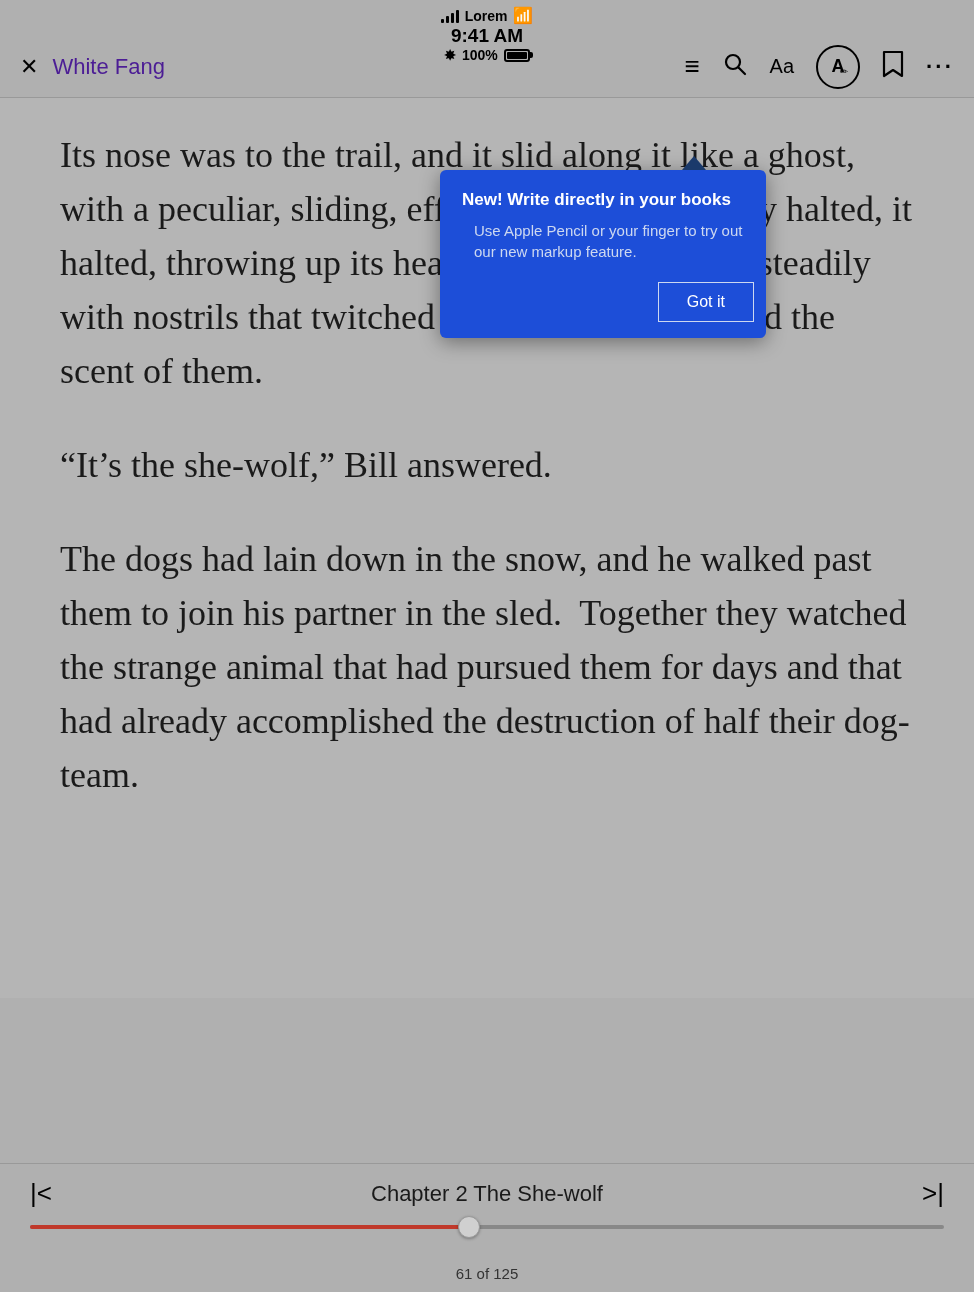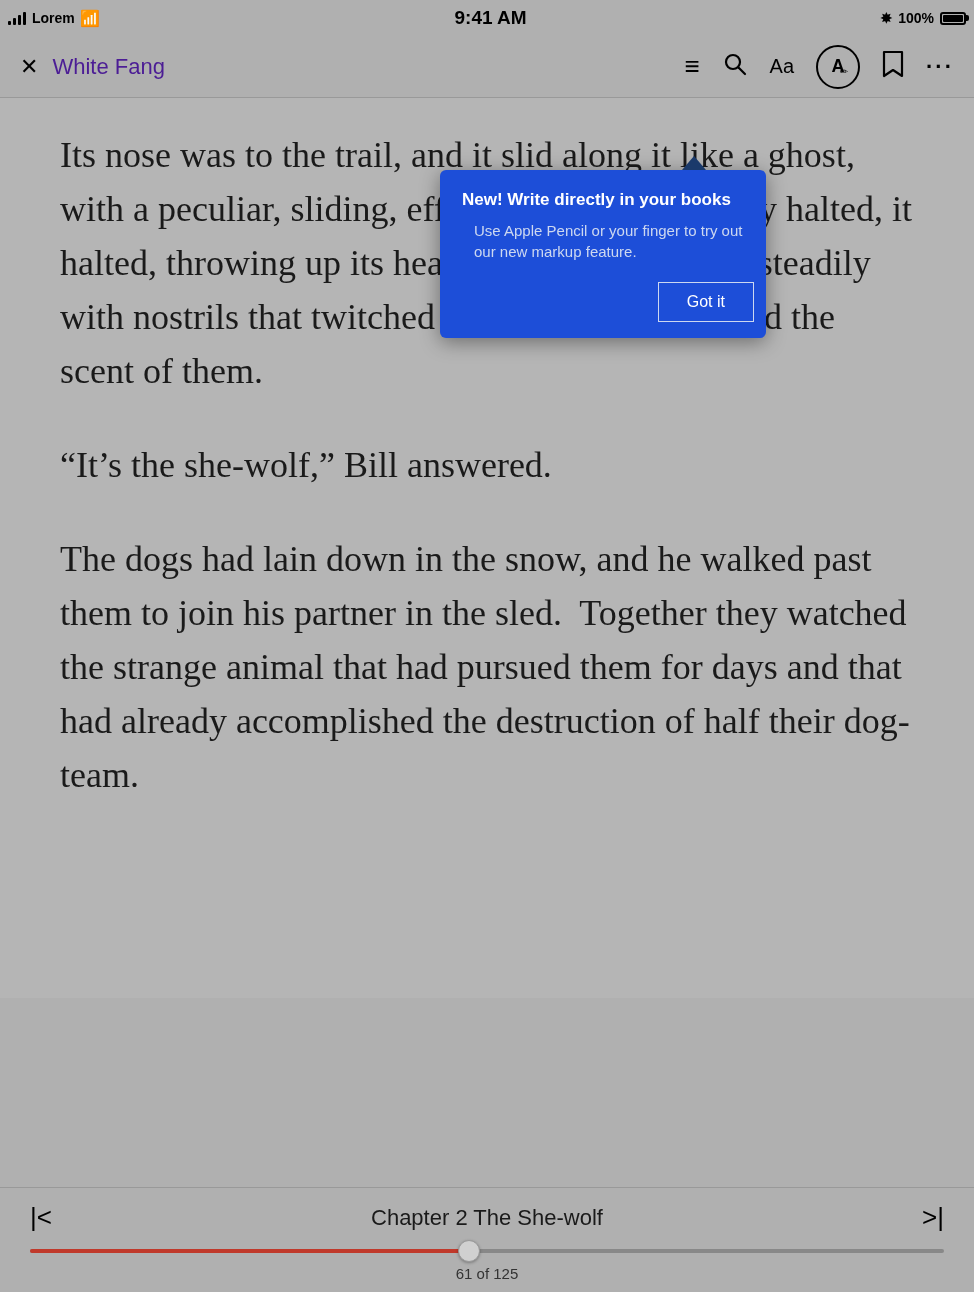--- a/index.html
+++ b/index.html
@@ -11,23 +11,24 @@
       font-family: Georgia, 'Times New Roman', serif;
       overflow: hidden;
       position: relative;
     }
 
     
     .status-bar {
       display: flex;
       justify-content: space-between;
       align-items: center;
-      padding: 6px 8px;
+      padding: 6px 36px;
       height: 36px;
       background: #b0b0b0;
+      flex-direction: column;
     }
     .status-left {
       display: flex;
       align-items: center;
       gap: 6px;
       font-family: -apple-system, Arial, sans-serif;
       font-size: 14px;
       font-weight: 600;
     }
     .status-center {
@@ -272,20 +273,21 @@
       border-radius: 50%;
       border: 1px solid #999;
       box-shadow: 0 1px 3px rgba(0,0,0,0.3);
     }
     .page-info {
       text-align: center;
       font-family: -apple-system, Arial, sans-serif;
       font-size: 15px;
       color: #333;
       padding: 4px 0 10px 0;
+      margin-top: 24px;
     }
   </style>
 </head>
 <body>
 
 <div class="status-bar">
   <div class="status-left">
     <div class="signal-bars">
       <span></span>
         <span></span>

